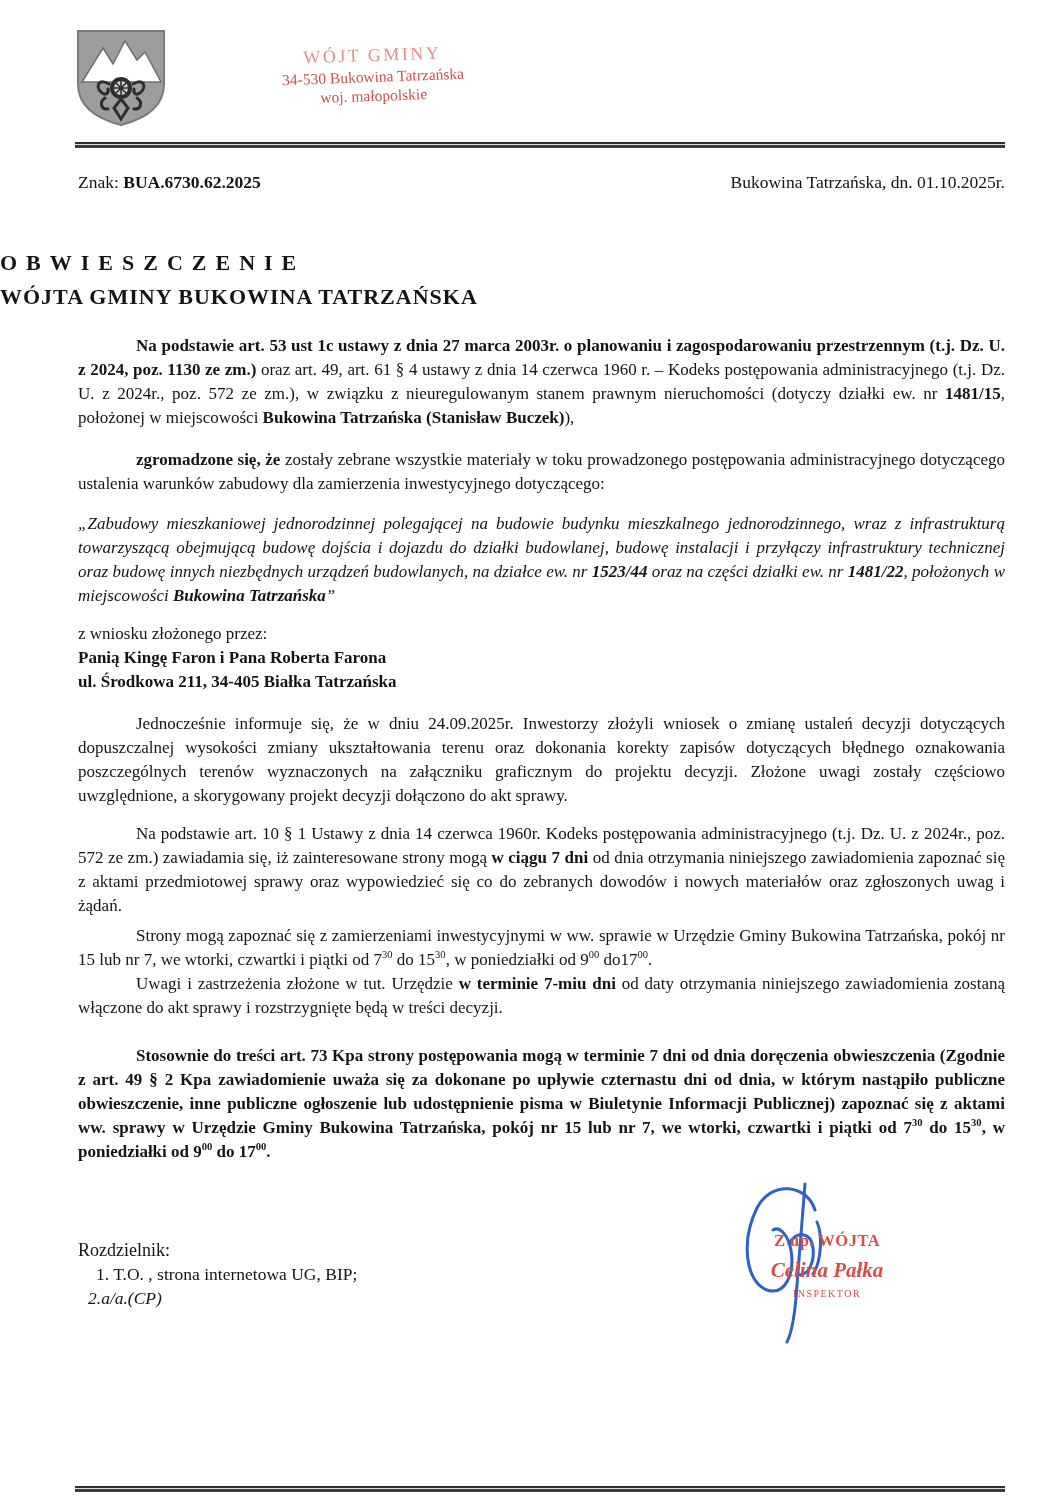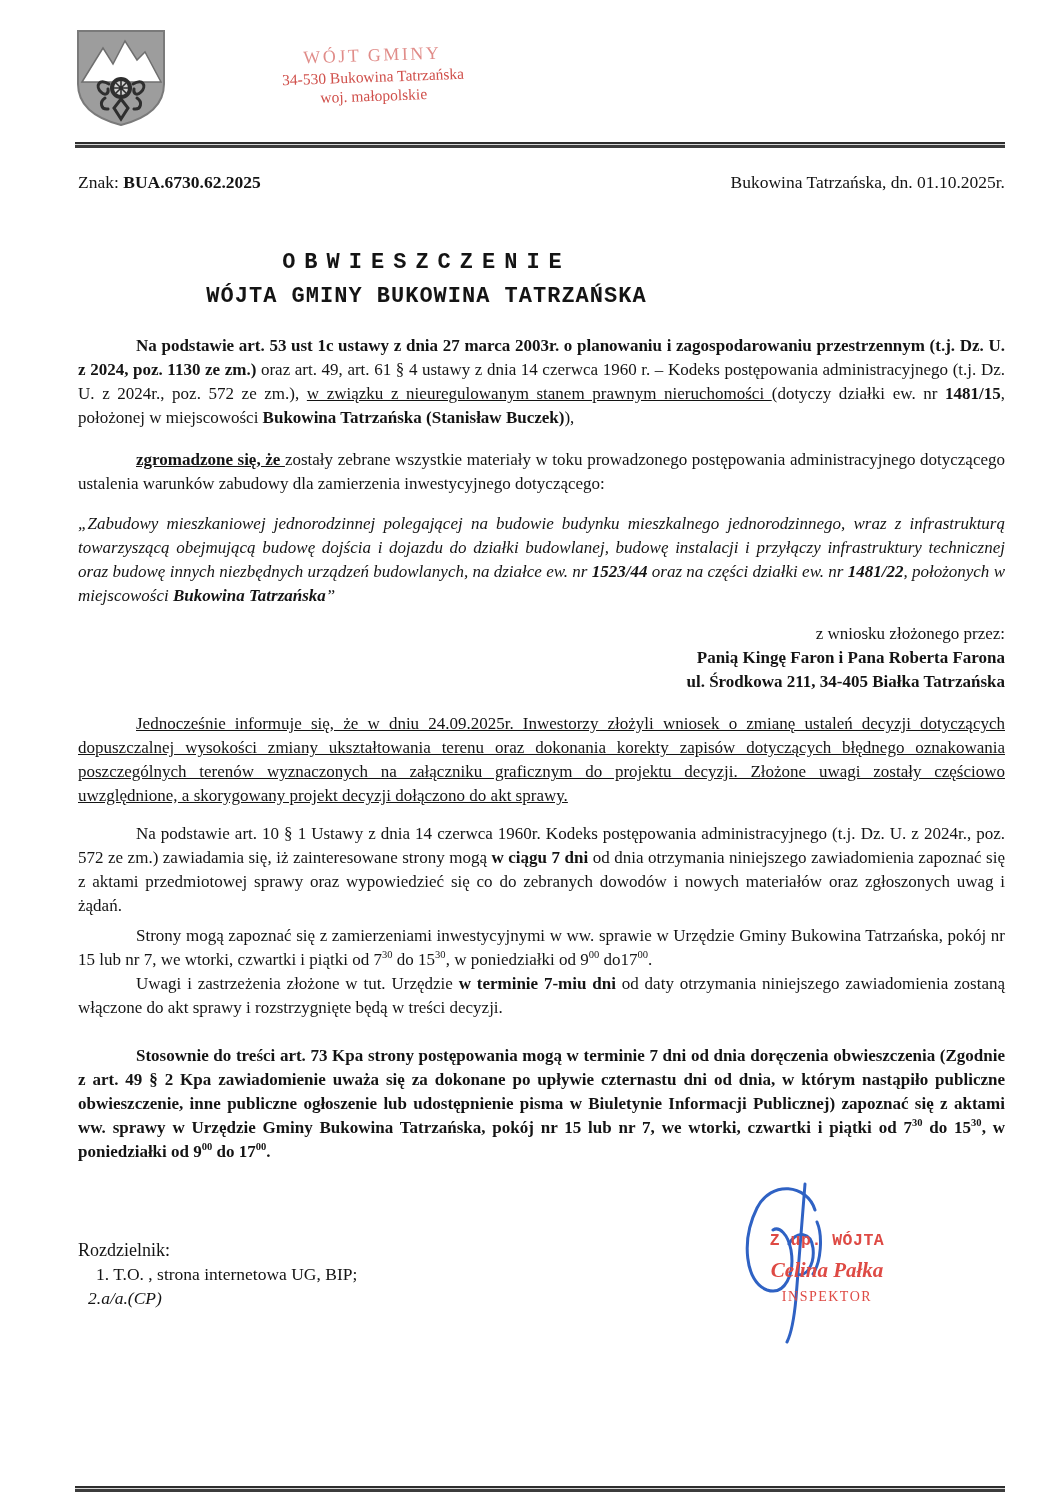--- a/index.html
+++ b/index.html
@@ -15,43 +15,43 @@
 
   .rule{position:absolute;left:75px;width:930px;height:6px;
         background:linear-gradient(to bottom,#2e2e2e 0 2px,#d8d8d8 2px 3px,#3c3c3c 3px 6px);}
   .rule-top{top:142px;}
   .rule-bottom{top:1486px;}
 
   .znak-row{position:absolute;left:78px;top:172px;width:927px;display:flex;
             justify-content:space-between;font-size:17.5px;}
   .znak-row .bold{font-weight:bold;text-align:center;}
 
-  .title{position:absolute;left:0;top:247px;width:853px;text-align:center;line-height:1.45;font-family:Liberation Mono, monospace;}
+  .title{position:absolute;left:0;top:247px;width:853px;line-height:1.45;}
   .title .t1{font-size:22px;font-weight:bold;letter-spacing:9px;}
   .title .t2{font-size:22px;font-weight:bold;letter-spacing:1px;margin-top:2px;}
 
   
   .docbody{position:absolute;left:78px;top:334px;width:927px;font-size:17px;
            line-height:24px;text-align:justify;}
   .para{margin:0;}
   .indent{text-indent:58px;}
   .mt6{margin-top:6px;}  .mt14{margin-top:14px;} .mt16{margin-top:16px;}
   .mt18{margin-top:18px;} .mt24{margin-top:24px;}
-  .b{font-weight:bold;} .u{text-decoration:underline;} .i{font-style:italic;}
+  .b{font-weight:bold;} .u{} .i{font-style:italic;}
   sup{font-size:.62em;line-height:0;}
-  .center-block{text-align:right;text-indent:0;}
+  .center-block{text-align:left;text-indent:0;}
   .cline{margin:0;}
 
   
   .signature-svg{position:absolute;left:733px;top:1178px;width:130px;height:170px;}
   .stamp-red{position:absolute;left:742px;top:1228px;width:170px;text-align:center;
              color:#de4a44;line-height:1.55;}
-  .stamp-red .r1{font-size:16.5px;font-weight:bold;letter-spacing:.5px;font-family:Liberation Mono, monospace;}
+  .stamp-red .r1{font-size:16.5px;font-weight:bold;letter-spacing:.5px;}
   .stamp-red .r2{font-size:21px;font-weight:bold;font-style:italic;}
-  .stamp-red .r3{font-size:14px;letter-spacing:1.5px;}
+  .stamp-red .r3{font-size:10px;letter-spacing:1.5px;}
 
   
   .footer{position:absolute;left:78px;top:1238px;font-size:17.5px;line-height:24px;}
   .footer .head{font-weight:normal;font-size:18px;}
   .footer .it1{margin-left:18px;}
   .footer .it2{margin-left:10px;font-style:italic;}
 </style>
 </head>
 <body>
 

